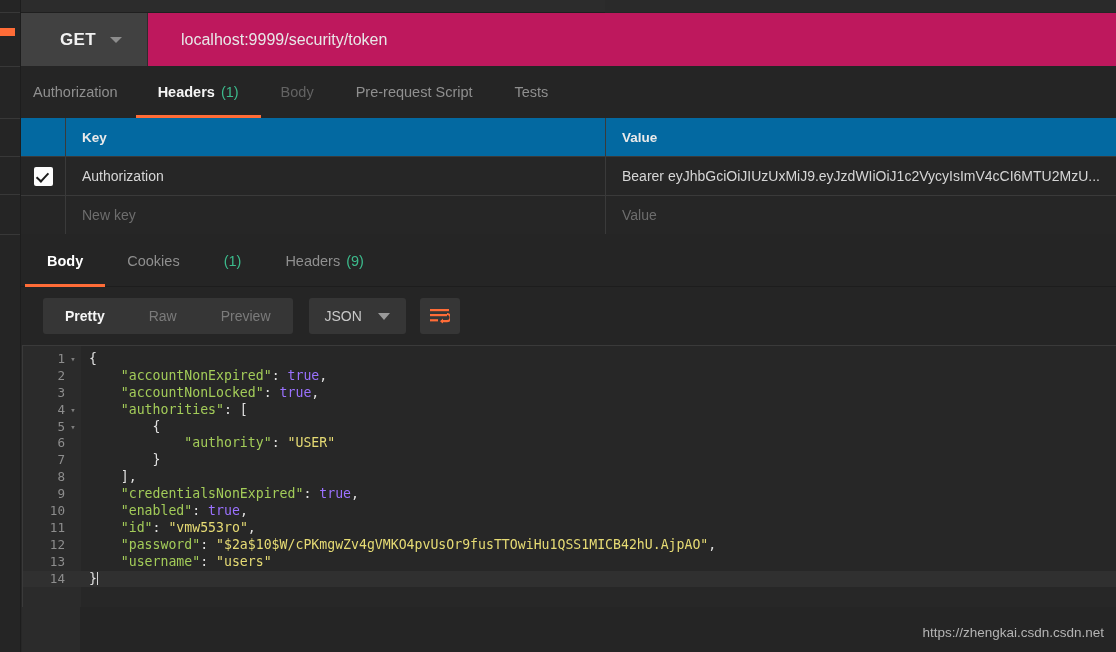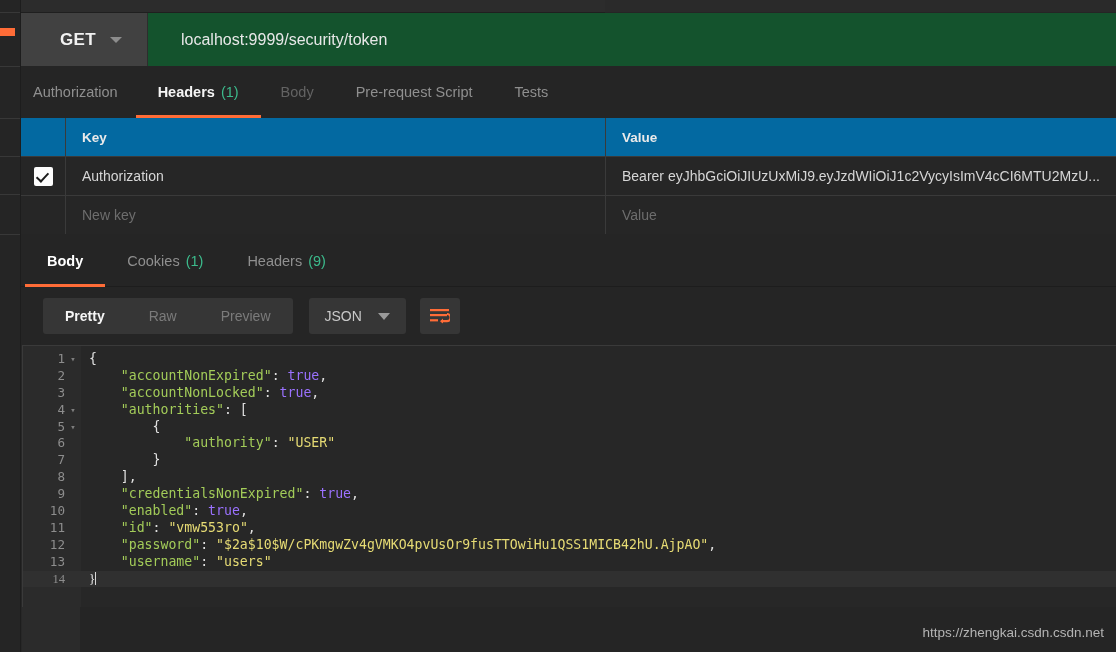--- a/index.html
+++ b/index.html
@@ -82,21 +82,21 @@
     margin-left: 14px;
     width: 0; height: 0;
     border-left: 6px solid transparent;
     border-right: 6px solid transparent;
     border-top: 6px solid #8d8d8d;
   }
   .url-box {
     position: absolute;
     left: 148px; top: 13px;
     width: 968px; height: 53px;
-    background: #14532d;
+    background: #be185d;
     display: flex;
     align-items: center;
     box-sizing: border-box;
     padding-left: 33px;
     cursor: text;
   }
   .url-text {
     font-size: 16px;
     color: #e8e8e8;
   }
@@ -296,21 +296,21 @@
     font-size: 13.2px;
     line-height: 16.9px;
     padding-top: 5px;
   }
   .cline {
     display: flex;
     height: 16.9px;
     align-items: center;
     white-space: pre;
   }
-  .cline.highlight { background: #303030; font-family: Liberation Serif, serif; }
+  .cline.highlight { background: #303030; }
   .lnum {
     width: 42px;
     min-width: 42px;
     text-align: right;
     color: #8d8d8d;
     font-size: 12.6px;
     user-select: none;
   }
   .fold {
     width: 16px;
@@ -421,21 +421,21 @@
     <div class="cell key placeholder">New key</div>
     <div class="cell value placeholder">Value</div>
   </div>
 </div>
 
 <div class="resp-tabs">
   <div class="resp-tab active" style="padding:0 22px;">
     <span>Body</span>
     <span class="underline"></span>
   </div>
-  <div class="resp-tab" style="padding:0 22px;">
+  <div class="resp-tab" style="padding:0 22px;gap:38px;">
     <span>Cookies</span>
     <span class="count">(1)</span>
   </div>
   <div class="resp-tab" style="padding:0 22px;">
     <span>Headers</span>
     <span class="count">(9)</span>
   </div>
 </div>
 
 <div class="resp-toolbar">

